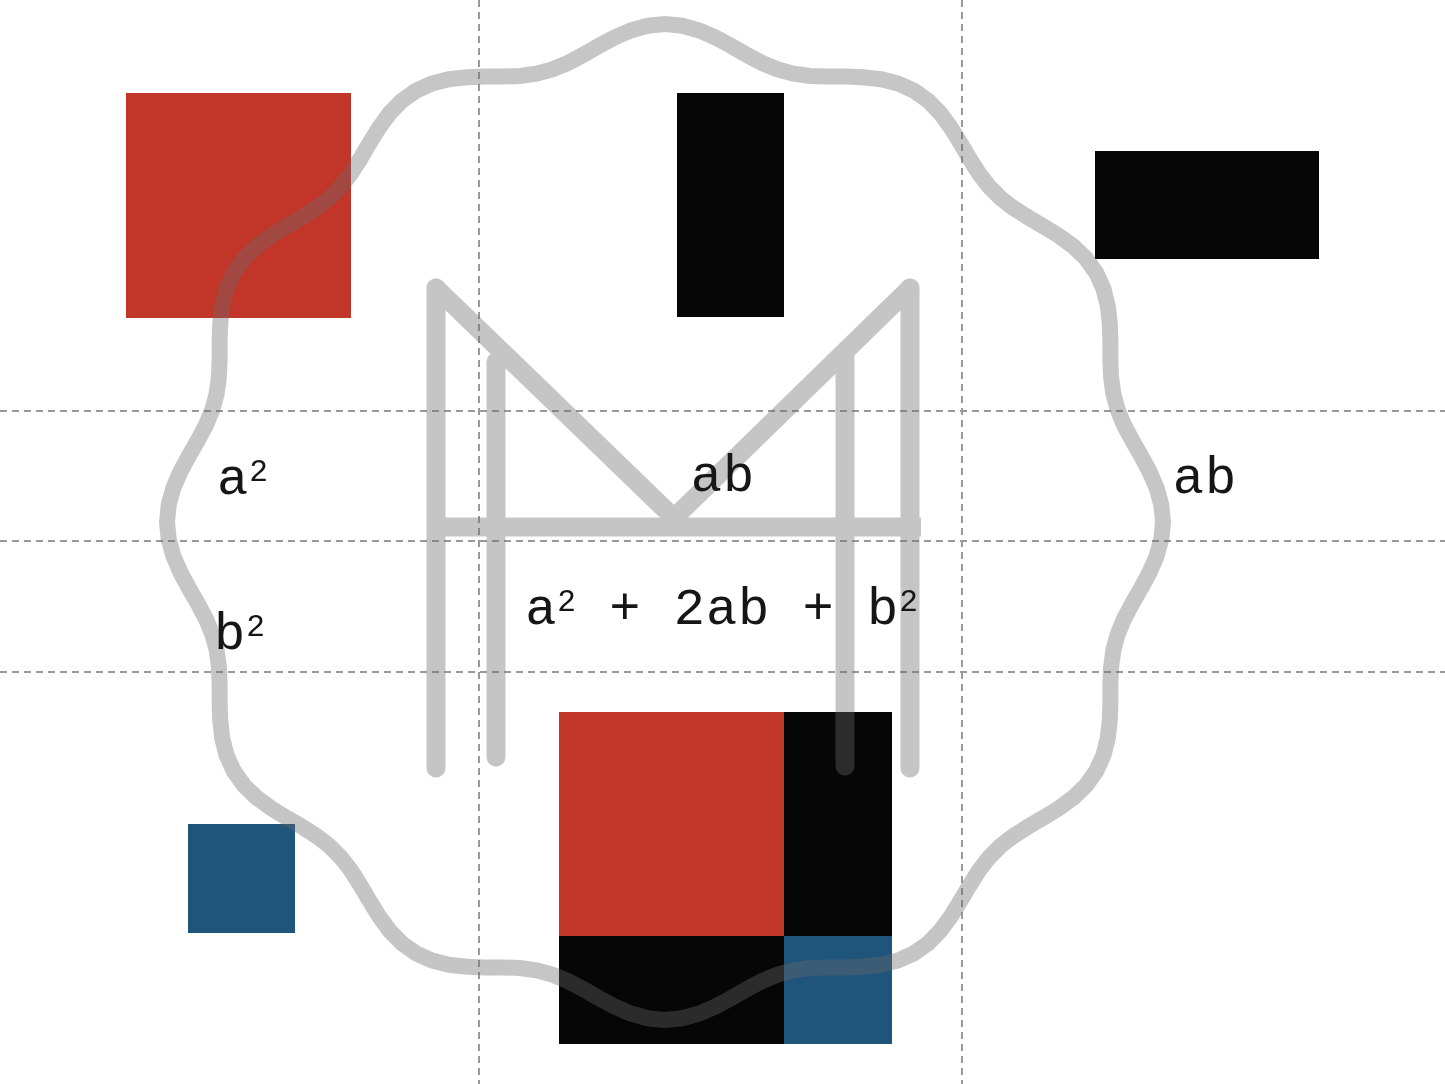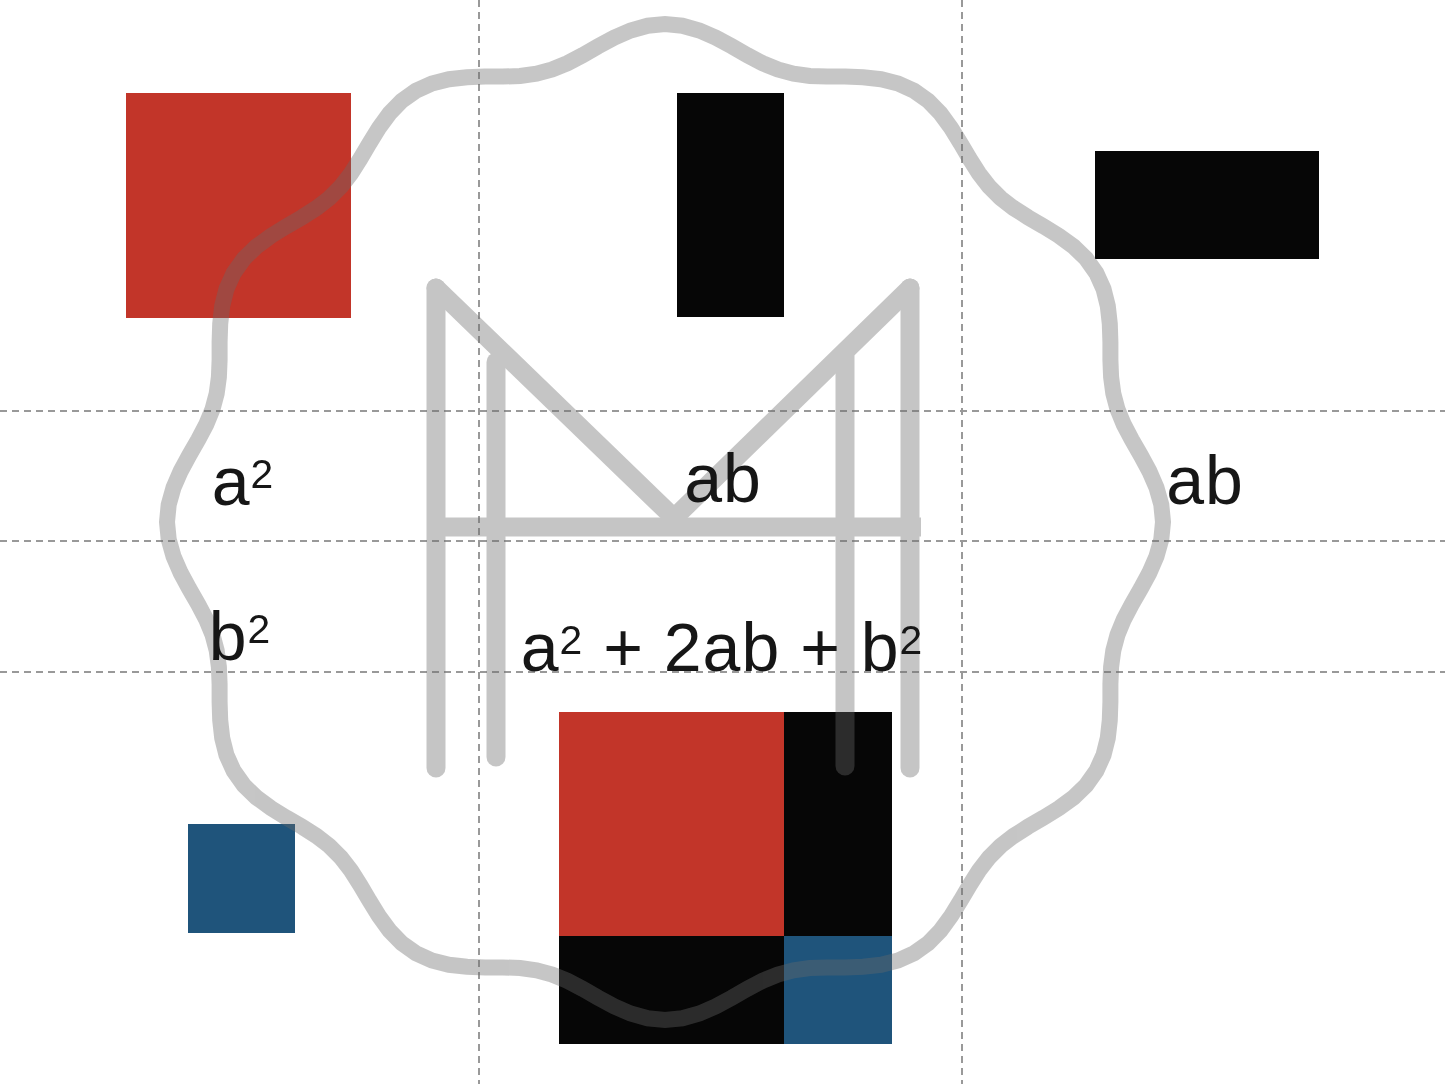--- a/index.html
+++ b/index.html
@@ -16,29 +16,29 @@
   #shape-b2-small    {left:188px;top:824px;width:107px;height:109px;}
   #shape-comp-a2     {left:559px;top:712px;width:225px;height:224px;}
   #shape-comp-ab-r   {left:784px;top:712px;width:108px;height:224px;}
   #shape-comp-ab-b   {left:559px;top:936px;width:225px;height:108px;}
   #shape-comp-b2     {left:784px;top:936px;width:108px;height:108px;}
   
   #overlay{position:absolute;left:0;top:0;width:1445px;height:1084px;}
   
   .lbl{
     position:absolute;transform:translate(-50%,-50%);
-    font-size:68px;letter-spacing:1px;color:var(--text,#161616);
-    white-space:nowrap;line-height:1;
+    font-size:52px;letter-spacing:1px;color:var(--text,#161616);
+    white-space:nowrap;line-height:1;font-family:Liberation Mono, monospace;
   }
   .lbl sup{font-size:0.6em;position:relative;top:-0.42em;vertical-align:baseline;}
   #label-a2   {left:243px;top:481px;}
   #label-ab-1 {left:723px;top:478px;}
   #label-ab-2 {left:1205px;top:480px;}
   #label-b2   {left:240px;top:636px;}
-  #label-tri  {left:722px;top:611px;margin-top:36px;}
+  #label-tri  {left:722px;top:611px;}
 </style>
 </head>
 <body style="--red: #c23529; --blue: #1f547b; --black: #060606; --grid: #999999; --watermark: #6a6a6a; --text: #161616; background: rgb(255, 255, 255);">
 
 <div class="shape" id="shape-a2-top" style="background: rgb(194, 53, 41);"></div>
 <div class="shape" id="shape-ab-vert" style="background: rgb(6, 6, 6);"></div>
 <div class="shape" id="shape-ab-horiz" style="background: rgb(6, 6, 6);"></div>
 <div class="shape" id="shape-b2-small" style="background: rgb(31, 84, 123);"></div>
 <div class="shape" id="shape-comp-a2" style="background: rgb(194, 53, 41);"></div>
 <div class="shape" id="shape-comp-ab-r" style="background: rgb(6, 6, 6);"></div>

